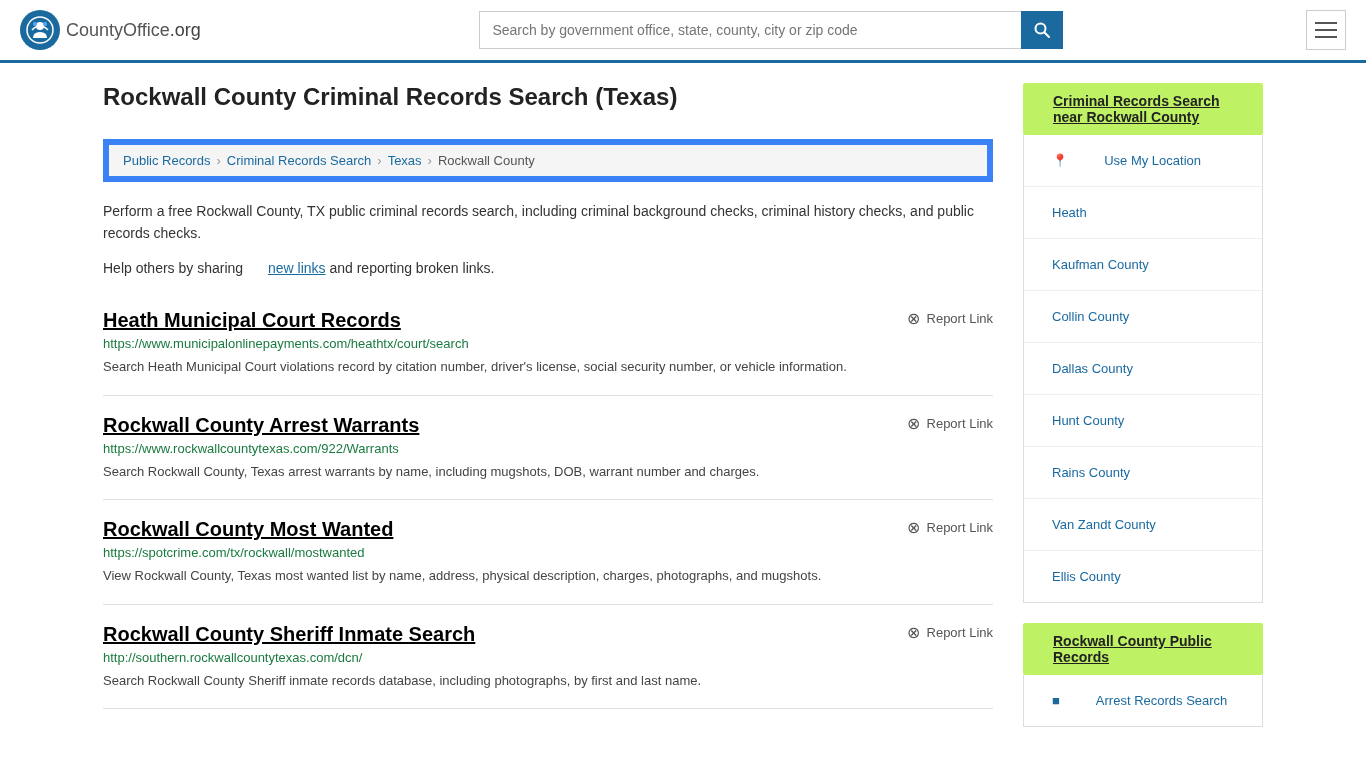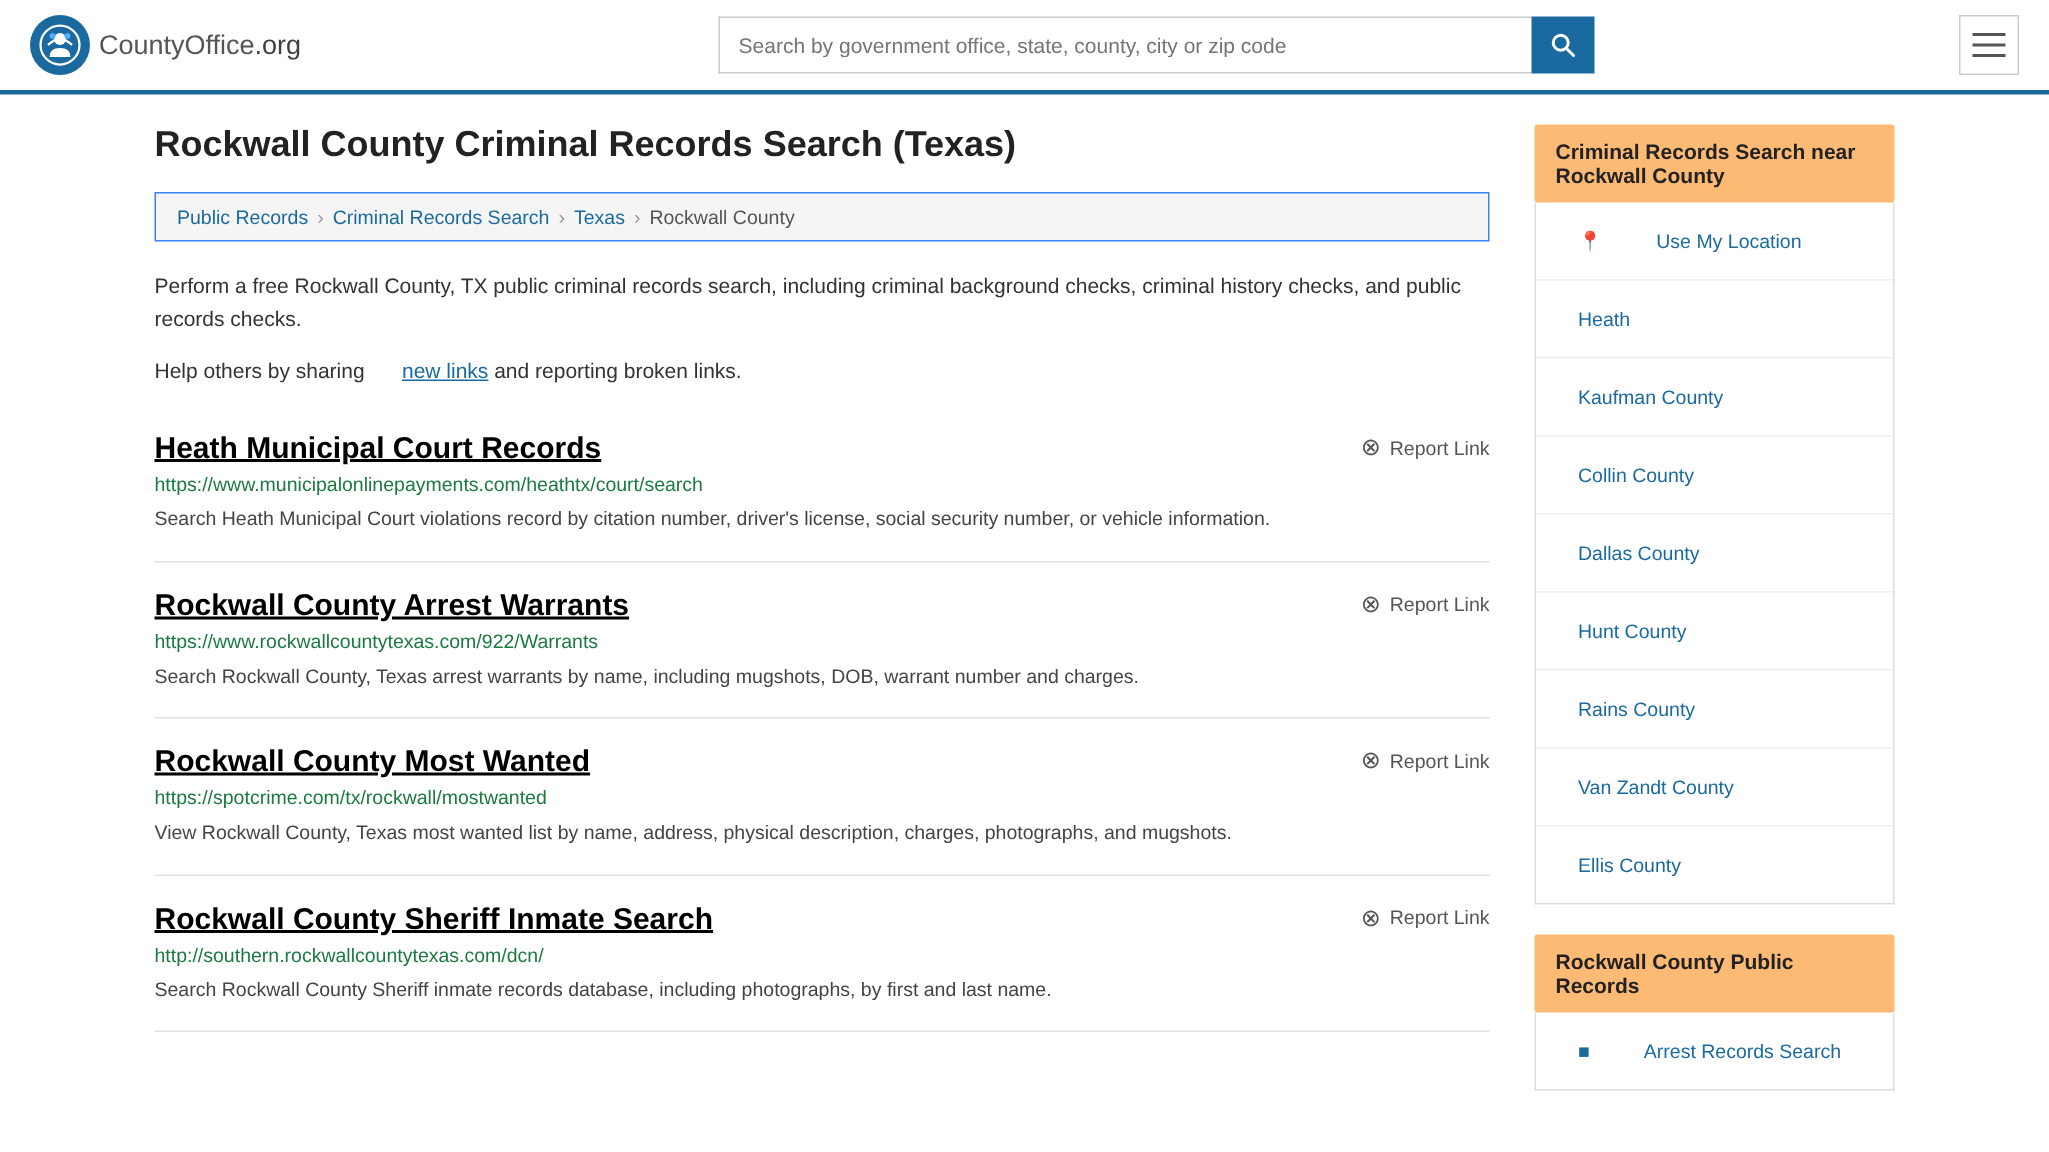--- a/index.html
+++ b/index.html
@@ -104,27 +104,27 @@
     .sidebar {
       width: 240px;
       flex-shrink: 0;
     }
 
     
     .page-title {
       font-size: 24px;
       font-weight: bold;
       color: #222;
-      margin-bottom: 17px;
+      margin-bottom: 28px;
     }
 
     
     .breadcrumb {
       background: #f5f5f5;
-      border: 1px solid #3b82f6;
+      border: 6px solid #3b82f6;
       padding: 8px 14px;
       margin-bottom: 18px;
       font-size: 13px;
       color: #555;
       display: flex;
       align-items: center;
       gap: 6px;
       flex-wrap: wrap;
     }
     .breadcrumb a {
@@ -187,27 +187,28 @@
       font-size: 13px;
       color: #444;
       line-height: 1.5;
     }
 
     
     .sidebar-section {
       margin-bottom: 20px;
     }
     .sidebar-title {
-      background: #fdba74;
-      padding: 10px 14px;
+      background: #bef264;
+      padding: 10px 30px;
       font-size: 14px;
       font-weight: bold;
       color: #222;
       border-radius: 2px;
       margin-bottom: 0;
+      text-decoration: underline;
     }
     .sidebar-list {
       list-style: none;
       border: 1px solid #ddd;
       border-top: none;
     }
     .sidebar-list li {
       border-bottom: 1px solid #eee;
     }
     .sidebar-list li:last-child { border-bottom: none; }

